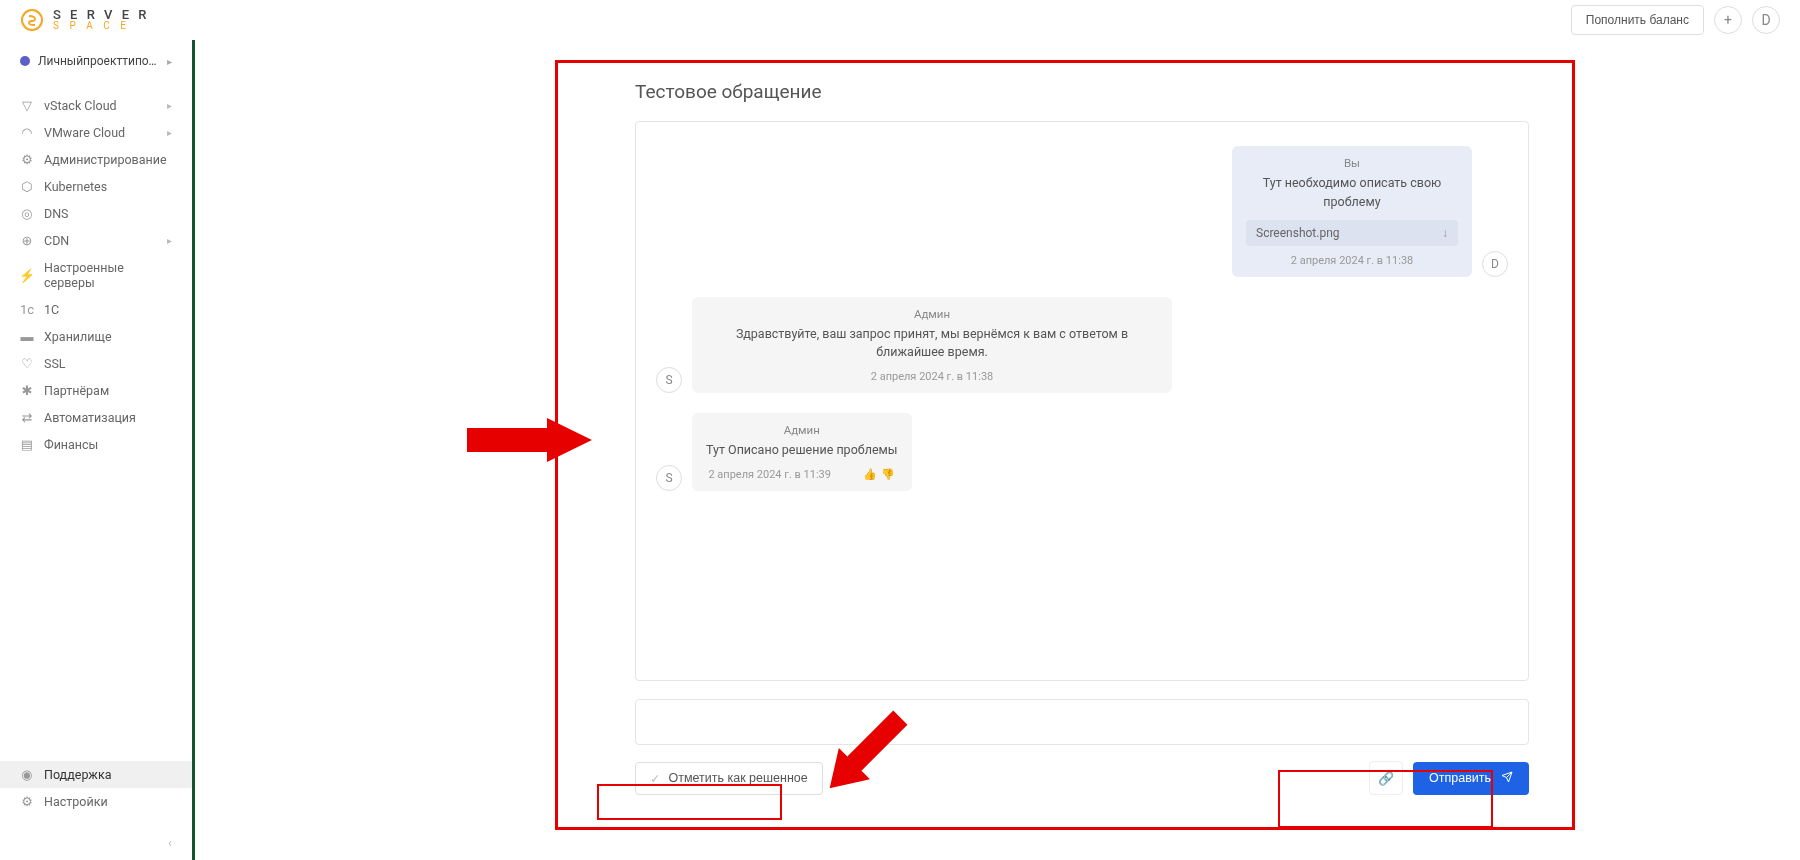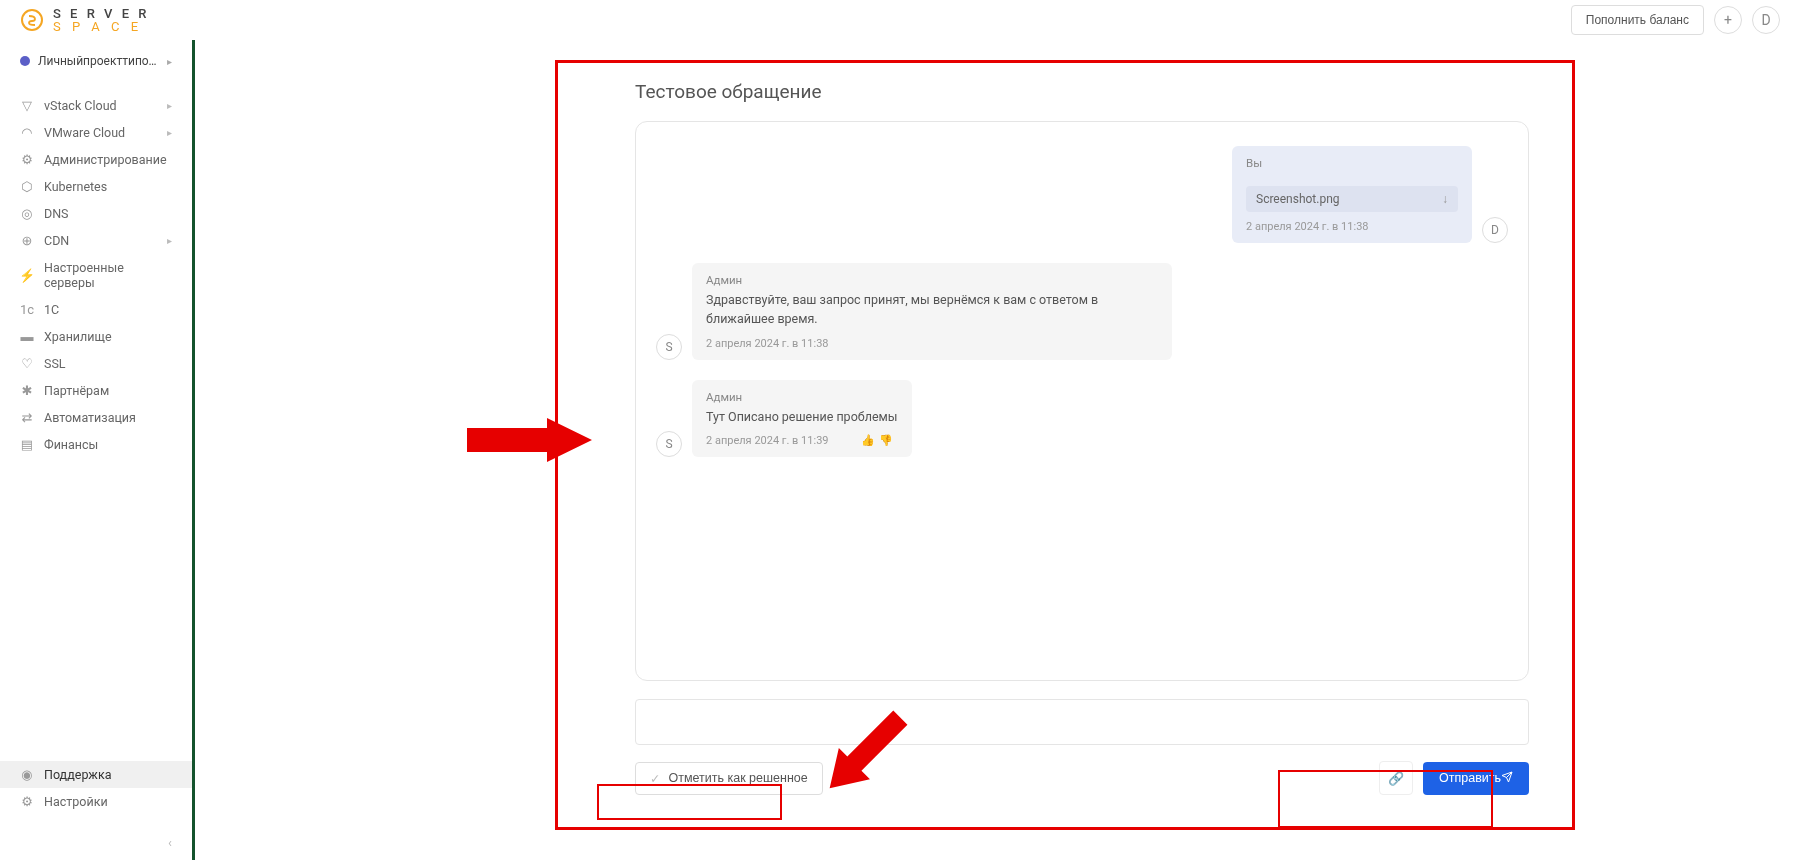--- a/index.html
+++ b/index.html
@@ -4,21 +4,21 @@
 <style>
   * { box-sizing: border-box; margin: 0; padding: 0; }
   body { font-family: -apple-system, BlinkMacSystemFont, "Segoe UI", Roboto, Arial, sans-serif; font-size: 13px; color: #333; background: #fff; width: 1800px; height: 860px; overflow: hidden; position: relative; }
   
   
   .header { height: 40px; display: flex; align-items: center; padding: 0 20px; border-bottom: 1px solid transparent; }
   .logo { display: flex; align-items: center; gap: 9px; }
   .logo-icon { width: 24px; height: 24px; }
   .logo-text { font-size: 13px; letter-spacing: 3px; line-height: 1; }
   .logo-text .top { color: #444; font-weight: 500; }
-  .logo-text .bottom { color: #f5a623; font-size: 13px; letter-spacing: 4px; }
+  .logo-text .bottom { color: #f5a623; font-size: 10px; letter-spacing: 4px; }
   .header-right { margin-left: auto; display: flex; align-items: center; gap: 10px; padding-left: 18px; }
   .btn-outline { background: #fff; border: 1px solid #ddd; border-radius: 4px; padding: 7px 14px; font-size: 12px; color: #555; cursor: pointer; }
   .icon-circle { width: 28px; height: 28px; border: 1px solid #ddd; border-radius: 50%; display: flex; align-items: center; justify-content: center; color: #888; font-size: 14px; cursor: pointer; }
   
   
   .sidebar { position: absolute; left: 0; top: 40px; bottom: 0; width: 195px; border-right: 3px solid #14532d; display: flex; flex-direction: column; }
   .project-selector { display: flex; align-items: center; padding: 14px 20px 14px 20px; gap: 8px; cursor: pointer; }
   .project-dot { width: 10px; height: 10px; background: #5b5fc7; border-radius: 50%; }
   .project-name { font-size: 12px; color: #444; flex: 1; white-space: nowrap; overflow: hidden; text-overflow: ellipsis; }
   .project-caret { color: #aaa; font-size: 10px; }
@@ -32,43 +32,43 @@
   
   
   .main { position: absolute; left: 195px; right: 0; top: 40px; bottom: 0; padding: 20px 40px; }
   .highlight-box { position: absolute; border: 3px solid #e60000; pointer-events: none; }
   .hl-main { left: 555px; top: 60px; width: 1020px; height: 770px; }
   .hl-resolve { left: 597px; top: 784px; width: 185px; height: 36px; border-width: 2px; }
   .hl-send { left: 1278px; top: 770px; width: 215px; height: 58px; border-width: 2px; }
   
   .ticket-wrap { width: 894px; margin-left: 400px; margin-top: 20px; }
   .ticket-title { font-size: 19px; color: #555; font-weight: 400; margin-bottom: 18px; }
-  .chat-box { border: 1px solid #e5e5e5; border-radius: 12px; height: 560px; padding: 24px 20px; position: relative; overflow: hidden; }
+  .chat-box { border: 1px solid #e5e5e5; border-radius: 4px; height: 560px; padding: 24px 20px; position: relative; overflow: hidden; text-align: center; }
   
   .msg-row { display: flex; margin-bottom: 20px; align-items: flex-end; gap: 10px; }
   .msg-row.right { justify-content: flex-end; }
   .avatar { width: 26px; height: 26px; border: 1px solid #ddd; border-radius: 50%; display: flex; align-items: center; justify-content: center; font-size: 12px; color: #888; flex-shrink: 0; background: #fff; }
   .bubble { border-radius: 6px; padding: 10px 14px; max-width: 480px; }
   .bubble.user { background: #e8ecf7; }
   .bubble.admin { background: #f5f5f5; }
   .bubble .sender { font-size: 11.5px; color: #888; margin-bottom: 4px; }
   .bubble .text { font-size: 12.5px; color: #555; line-height: 1.5; }
-  .attach-chip { background: #dde2f0; border-radius: 4px; padding: 6px 10px; margin-top: 16px; display: flex; align-items: center; justify-content: space-between; font-size: 12px; color: #666; }
+  .attach-chip { background: #dde2f0; border-radius: 4px; padding: 6px 10px; margin-top: 8px; display: flex; align-items: center; justify-content: space-between; font-size: 12px; color: #666; }
   .attach-chip .dl { color: #999; }
   .timestamp { font-size: 11px; color: #999; margin-top: 8px; }
   .feedback { display: inline-flex; gap: 4px; color: #aaa; font-size: 11px; margin-left: 30px; }
   
   .compose-spacer { height: 18px; }
   .compose-box { border: 1px solid #e5e5e5; border-radius: 4px; height: 46px; }
   
   .action-bar { display: flex; align-items: center; margin-top: 16px; }
   .resolve-btn { display: flex; align-items: center; gap: 8px; border: 1px solid #ddd; background: #fff; padding: 8px 14px; border-radius: 4px; font-size: 12.5px; color: #555; cursor: pointer; }
   .action-right { margin-left: auto; display: flex; gap: 10px; align-items: center; }
   .attach-btn { width: 34px; height: 34px; border: 1px solid #eee; border-radius: 4px; display: flex; align-items: center; justify-content: center; color: #bbb; cursor: pointer; background: #fff; }
-  .send-btn { background: #1e62e6; color: #fff; border: none; border-radius: 4px; padding: 9px 16px; font-size: 12.5px; display: flex; align-items: center; gap: 0; cursor: pointer; }
+  .send-btn { background: #1e62e6; color: #fff; border: none; border-radius: 4px; padding: 9px 16px; font-size: 12.5px; display: flex; align-items: center; gap: 10px; cursor: pointer; }
   
   
   .arrow { position: absolute; pointer-events: none; }
 </style>
 </head>
 <body>
 
 <div class="header">
   <div class="logo">
     <svg class="logo-icon" viewBox="0 0 24 24">
@@ -165,20 +165,21 @@
 
 <div class="main">
   <div class="ticket-wrap">
     <h2 class="ticket-title">Тестовое обращение</h2>
 
     <div class="chat-box">
 
       <div class="msg-row right">
         <div class="bubble user" style="width: 240px;">
           <div class="sender">Вы</div>
+          <div class="text">Тут необходимо описать свою проблему</div>
           <div class="attach-chip">
             <span>Screenshot.png</span>
             <span class="dl">↓</span>
           </div>
           <div class="timestamp">2 апреля 2024 г. в 11:38</div>
         </div>
         <div class="avatar">D</div>
       </div>
 
       <div class="msg-row">

